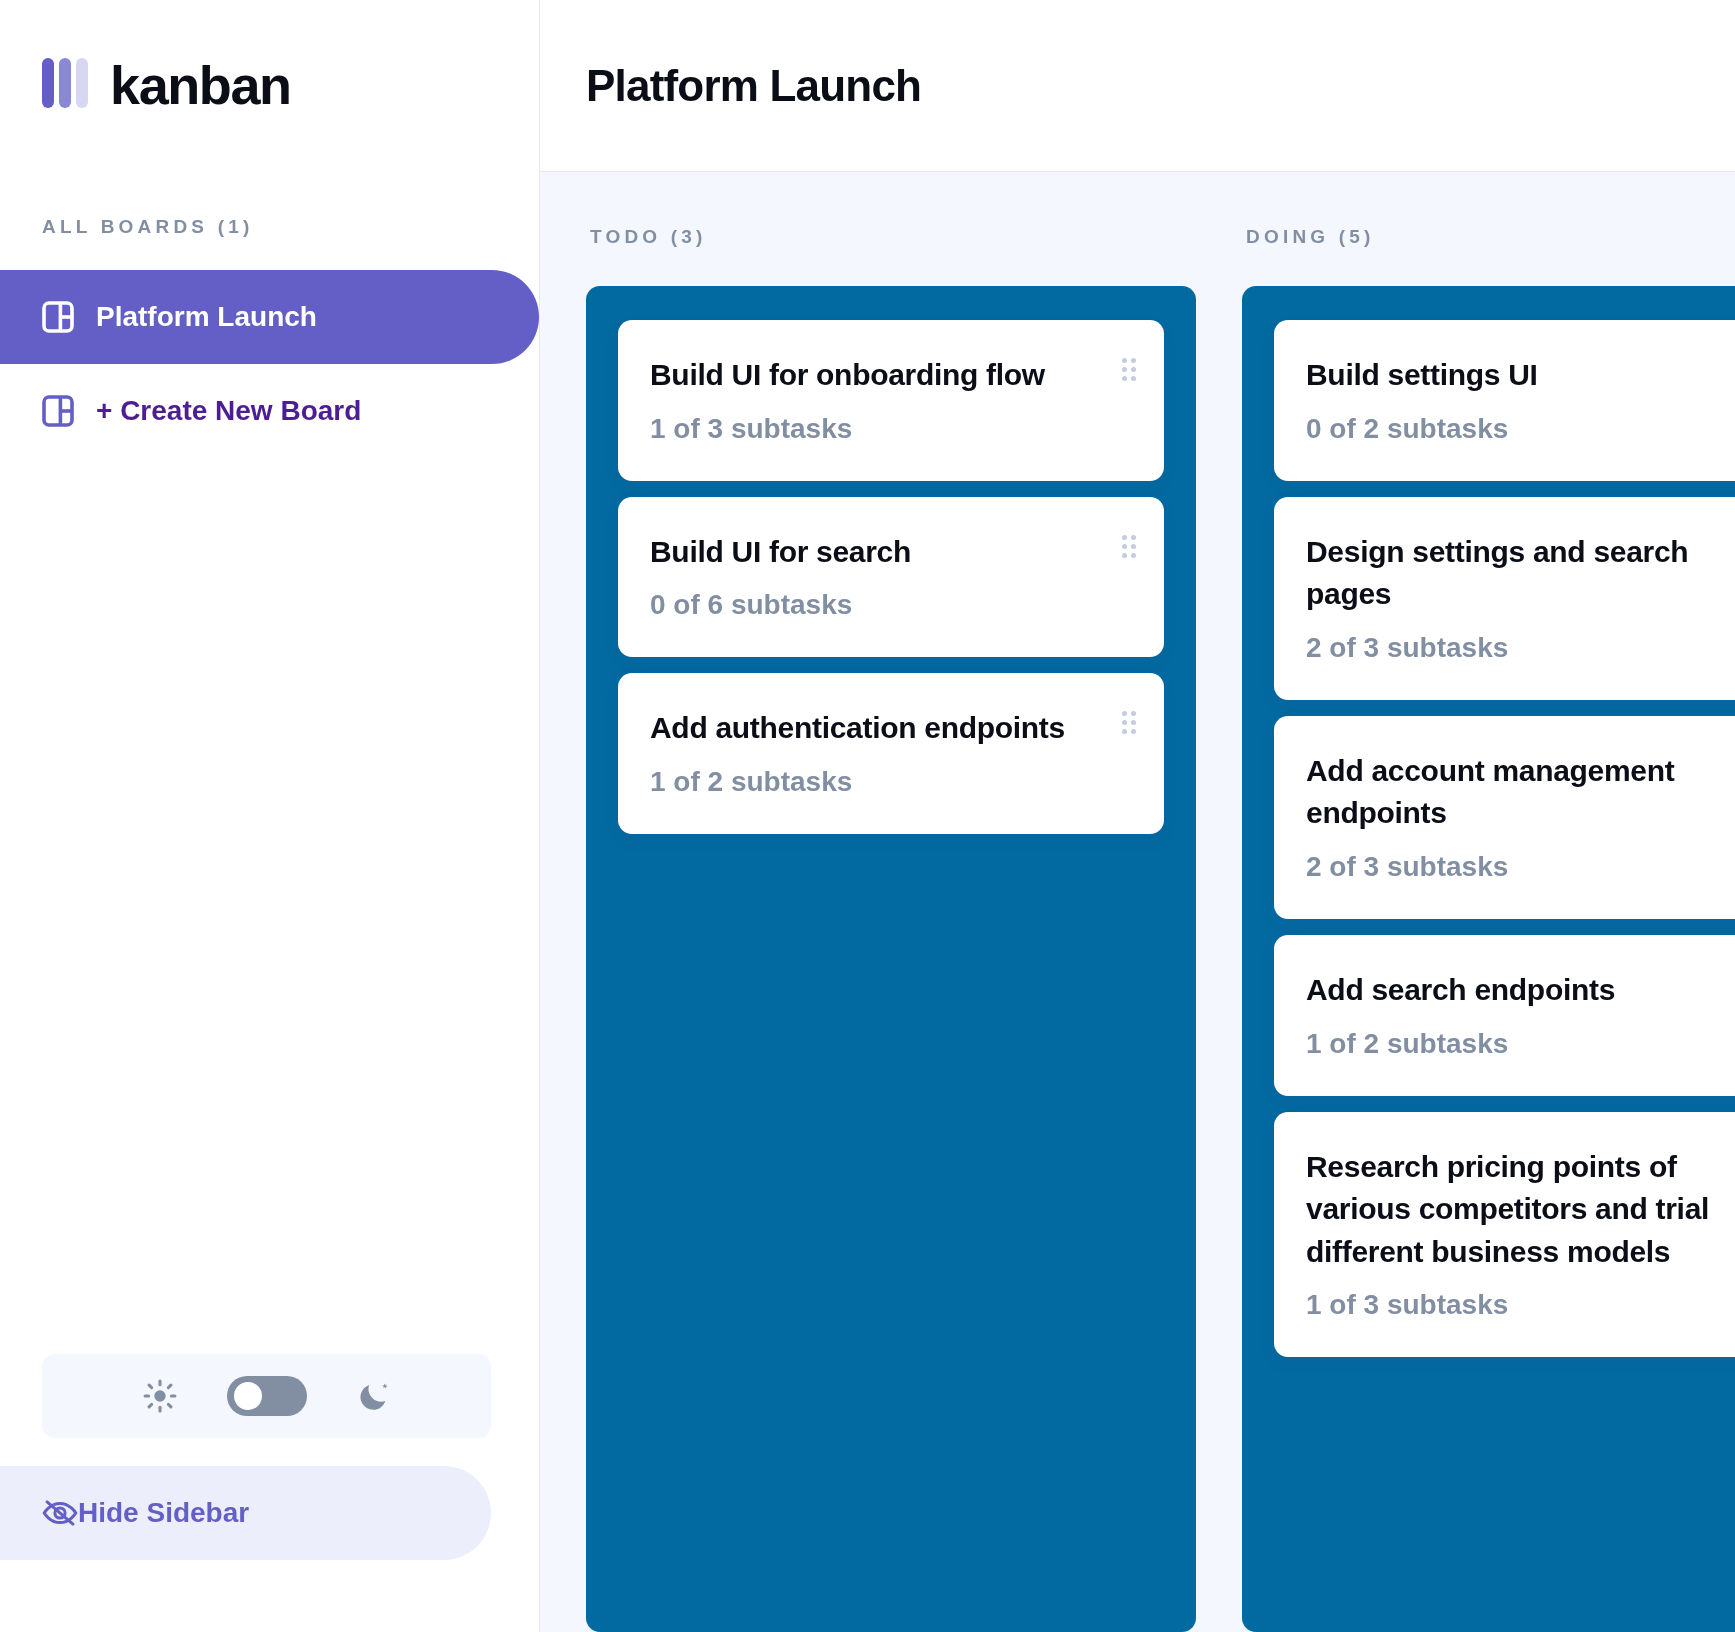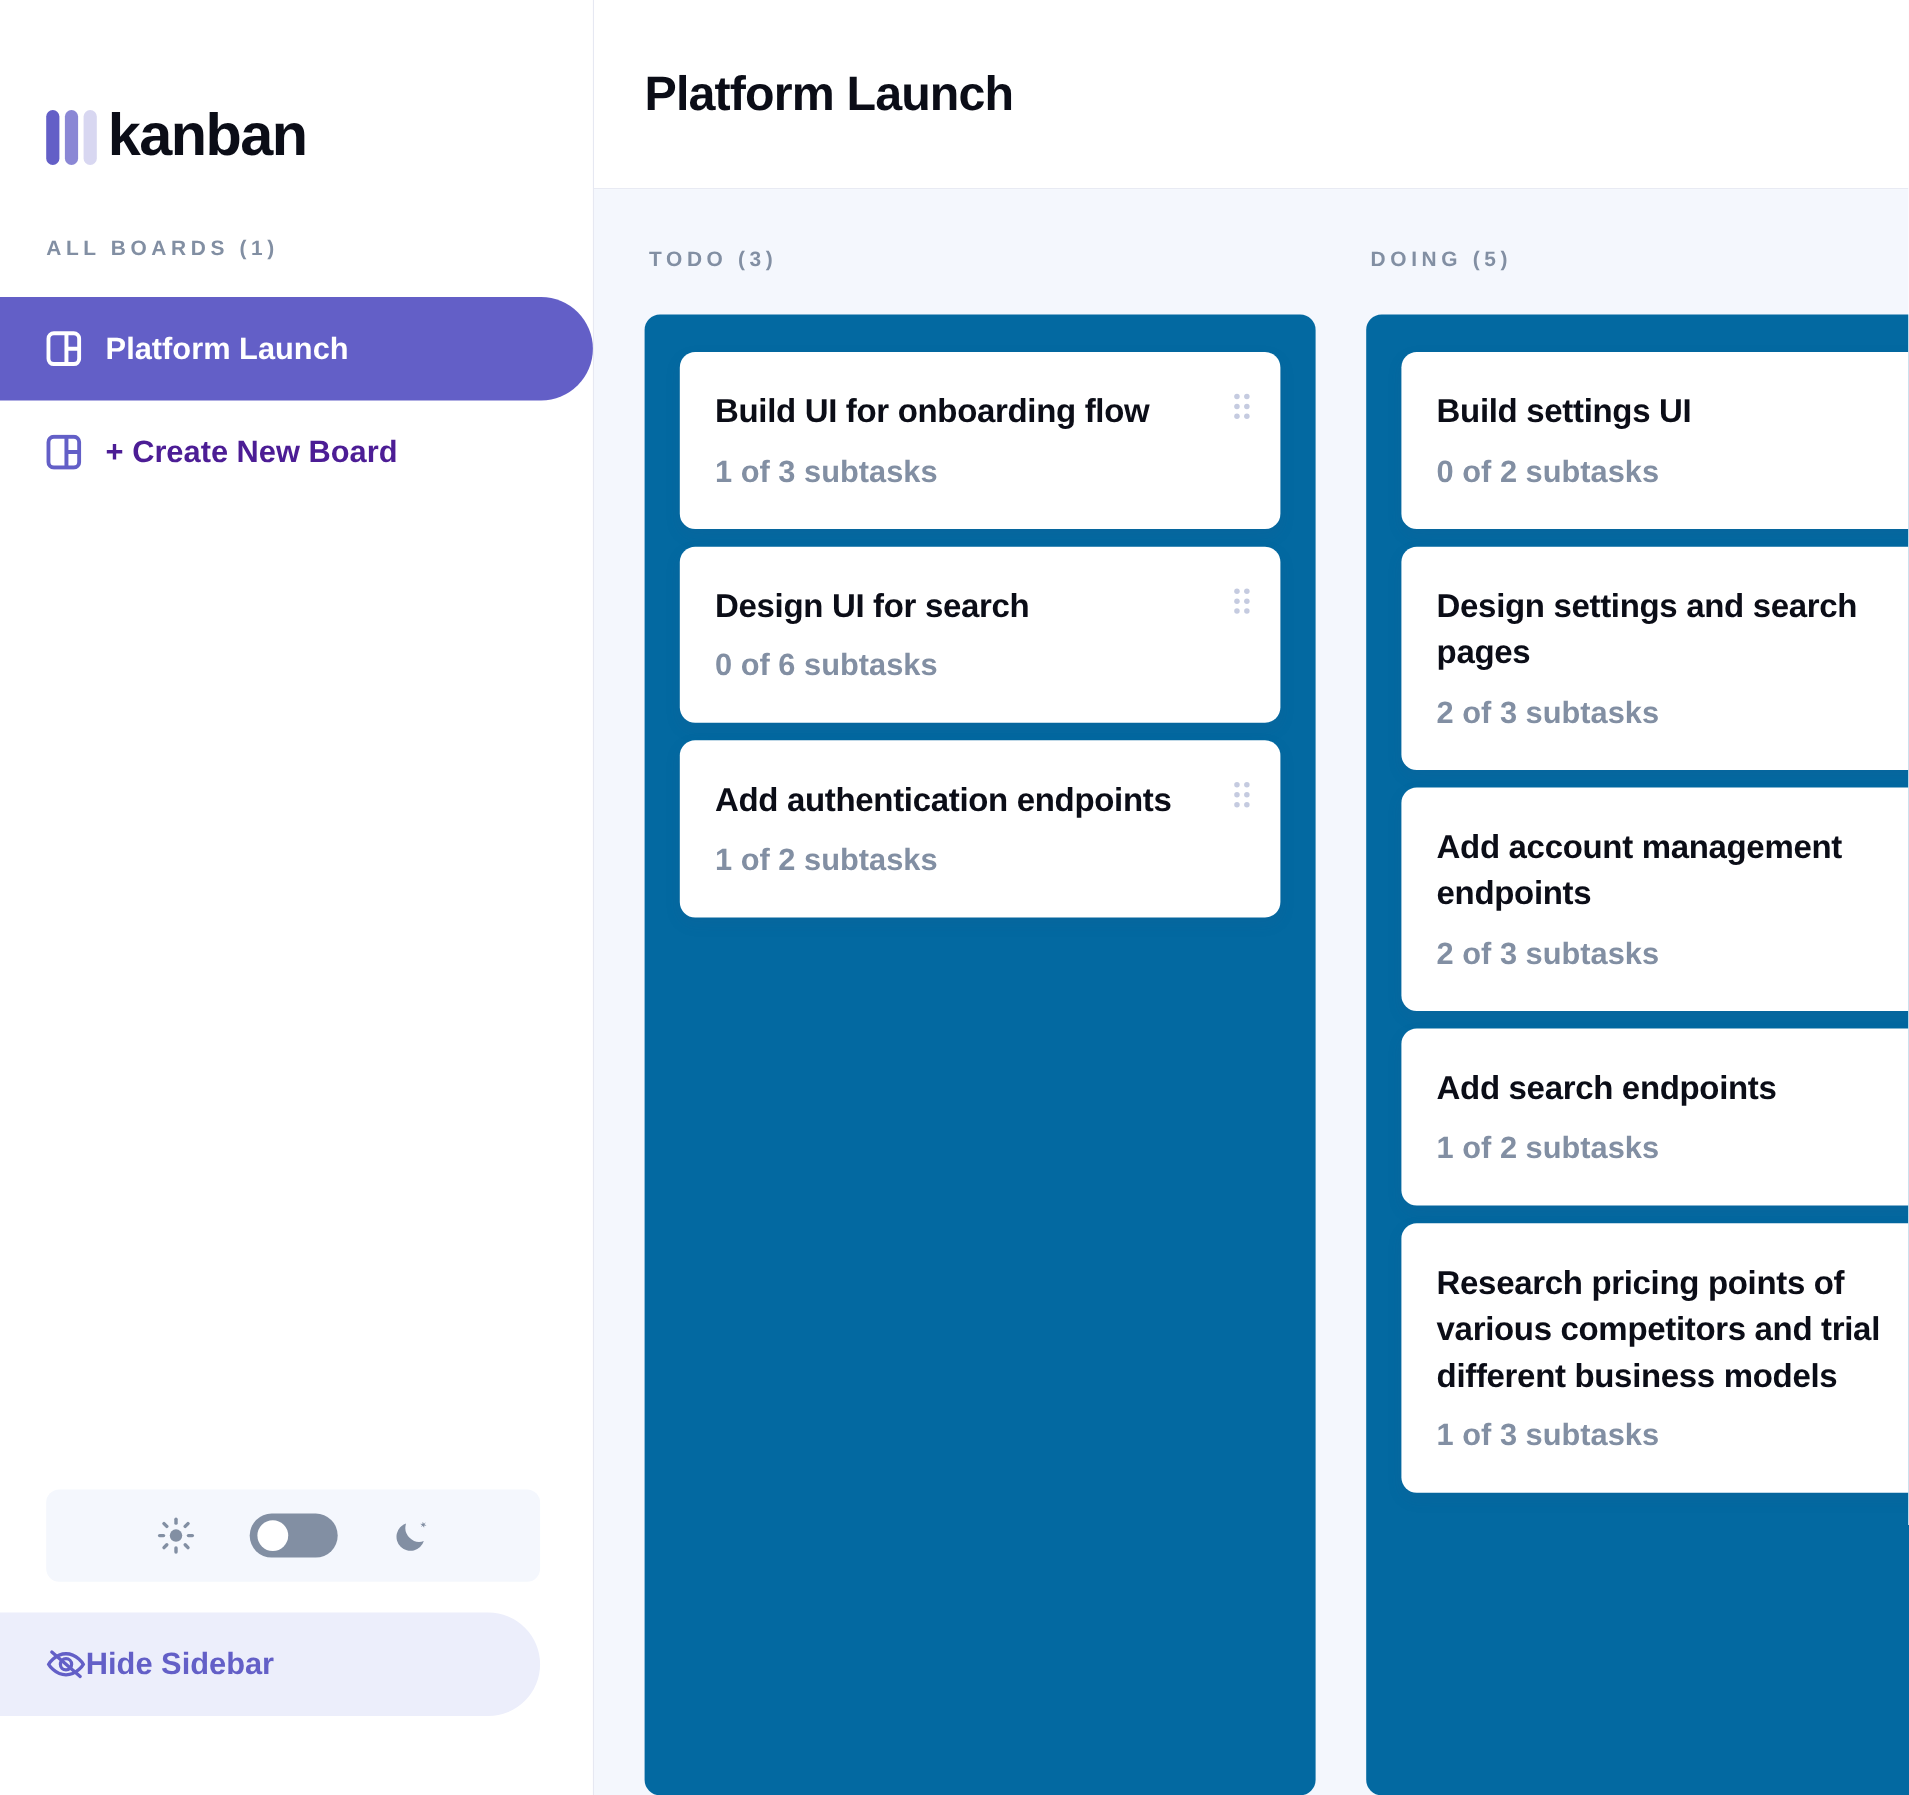--- a/index.html
+++ b/index.html
@@ -25,22 +25,22 @@
     height: 100%;
     background: #ffffff;
     border-right: 1px solid #e6e8f2;
     display: flex;
     flex-direction: column;
     position: relative;
   }
 
   .logo-row {
     display: flex;
-    align-items: flex-end;
-    gap: 10px;
+    align-items: flex-start;
+    gap: 22px;
     padding: 58px 0 0 42px;
     height: 150px;
   }
   .logo-bars { display: flex; align-items: flex-end; gap: 5px; }
   .logo-bars span {
     display: block;
     width: 12px;
     height: 50px;
     border-radius: 6px;
     background: #635fc7;
@@ -344,21 +344,21 @@
               <i></i>
                 <i></i>
                 <i></i>
                 <i></i>
                 <i></i>
                 <i></i>
             </span>
           </div>
 
           <div class="card">
-            <div class="card-title">Design UI for search</div>
+            <div class="card-title">Build UI for search</div>
             <div class="card-sub">0 of 6 subtasks</div>
             <span class="drag-handle">
               <i></i>
                 <i></i>
                 <i></i>
                 <i></i>
                 <i></i>
                 <i></i>
             </span>
           </div>

